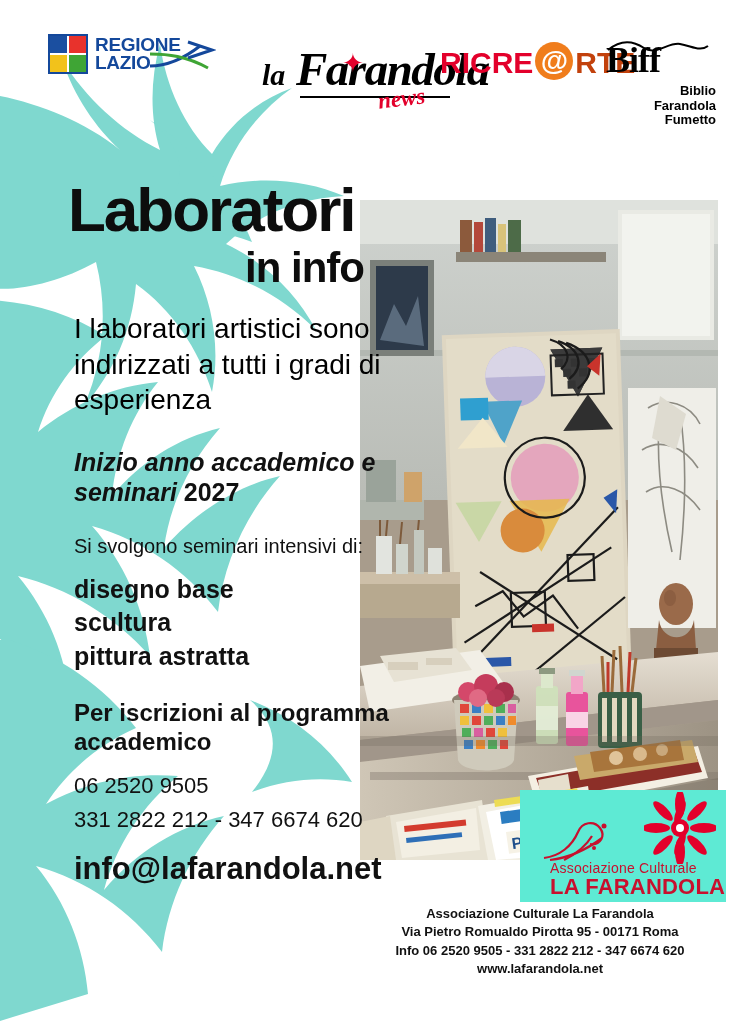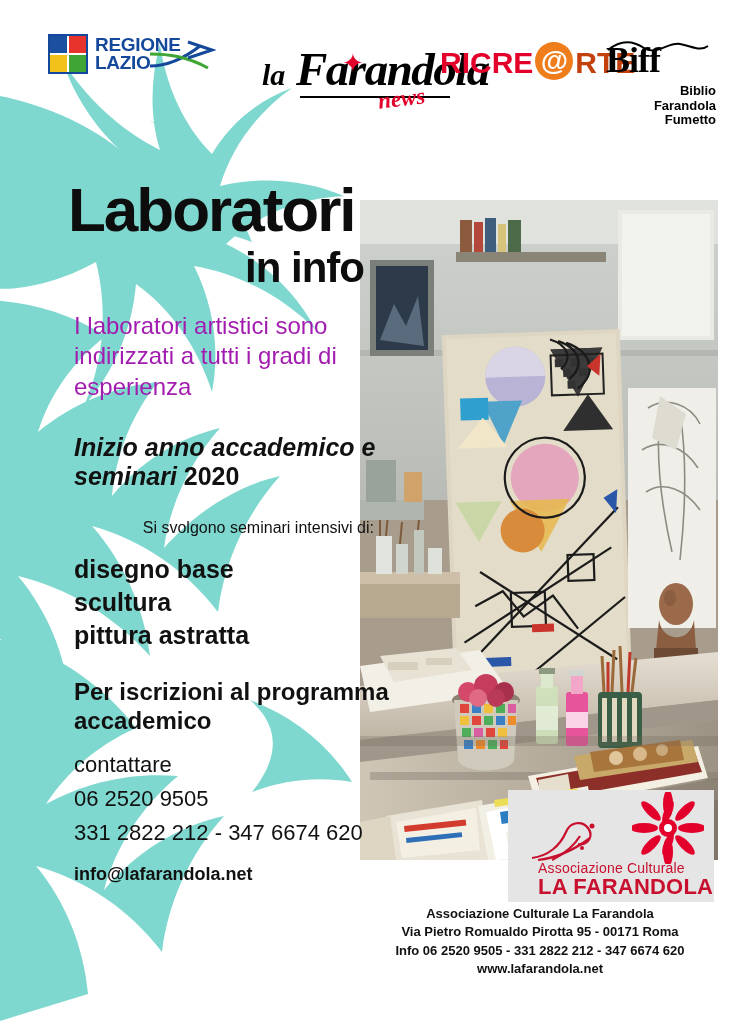--- a/index.html
+++ b/index.html
@@ -193,43 +193,42 @@
     text-align: right;
     font-size: 42px;
     font-weight: bold;
     letter-spacing: -1px;
     line-height: 1;
     color: #0d0d0d;
     padding-right: 8px;
   }
   .intro {
     margin: 22px 0 0 34px;
-    font-size: 24px;
+    font-size: 28px;
     line-height: 1.28;
-    color: #a21caf;
+    color: #000000;
     max-width: 310px;
   }
   .accademico {
     margin: 30px 0 0 34px;
     font-size: 25px;
     font-weight: bold;
     font-style: italic;
     line-height: 1.18;
     max-width: 310px;
   }
   .accademico .year {
     font-style: normal;
     font-weight: bold;
   }
   .seminari {
     margin: 26px 0 0 34px;
-    font-size: 16px;
+    font-size: 20px;
     line-height: 1.3;
     max-width: 300px;
-    text-align: right;
   }
   .course-list {
     margin: 14px 0 0 34px;
     font-size: 25px;
     font-weight: bold;
     line-height: 1.33;
   }
   .course-list div { white-space: nowrap; }
   .iscrizioni {
     margin: 26px 0 0 34px;
@@ -239,42 +238,42 @@
     max-width: 330px;
   }
   .contattare {
     margin: 12px 0 0 34px;
     font-size: 22px;
     line-height: 1.55;
   }
   .contattare div { white-space: nowrap; }
   .email {
     margin: 14px 0 0 34px;
-    font-size: 18px;
+    font-size: 31px;
     font-weight: bold;
     white-space: nowrap;
   }
 
   
   .photo {
     position: absolute;
     left: 360px; top: 200px;
     width: 358px; height: 660px;
     z-index: 2;
     overflow: hidden;
     background: #a89c8c;
   }
   .photo svg { display:block; }
 
   
   .footer-logo {
     position: absolute;
-    left: 508px; top: 790px;
+    left: 520px; top: 790px;
     width: 206px; height: 112px;
-    background: #e5e5e5;
+    background: #5eead4;
     z-index: 4;
   }
   .fl-flower {
     position: absolute;
     right: 10px; top: 2px;
     width: 72px; height: 72px;
   }
   .fl-swirl {
     position: absolute;
     left: 22px; top: 28px;
@@ -385,35 +384,34 @@
 </div>
 
 <div class="left-col">
   <h1 class="h1">Laboratori</h1>
   <div class="h2">in info</div>
 
   <p class="intro">I laboratori artistici sono indirizzati a tutti i gradi di esperienza</p>
 
   <div class="accademico">
     <span>Inizio anno accademico e seminari</span>
-    <span class="year">2020</span>
+    <span class="year">2027</span>
   </div>
 
   <p class="seminari">Si svolgono seminari intensivi di:</p>
 
   <div class="course-list">
     <div>disegno base</div>
     <div>scultura</div>
     <div>pittura astratta</div>
   </div>
 
   <p class="iscrizioni">Per iscrizioni al programma accademico</p>
 
   <div class="contattare">
-    <div>contattare</div>
     <div>06 2520 9505</div>
     <div>331 2822 212 - 347 6674 620</div>
   </div>
 
   <div class="email">info@lafarandola.net</div>
 </div>
 
 <div class="photo">
   <svg width="358" height="660" viewBox="0 0 358 660" xmlns="http://www.w3.org/2000/svg">
     <defs>

